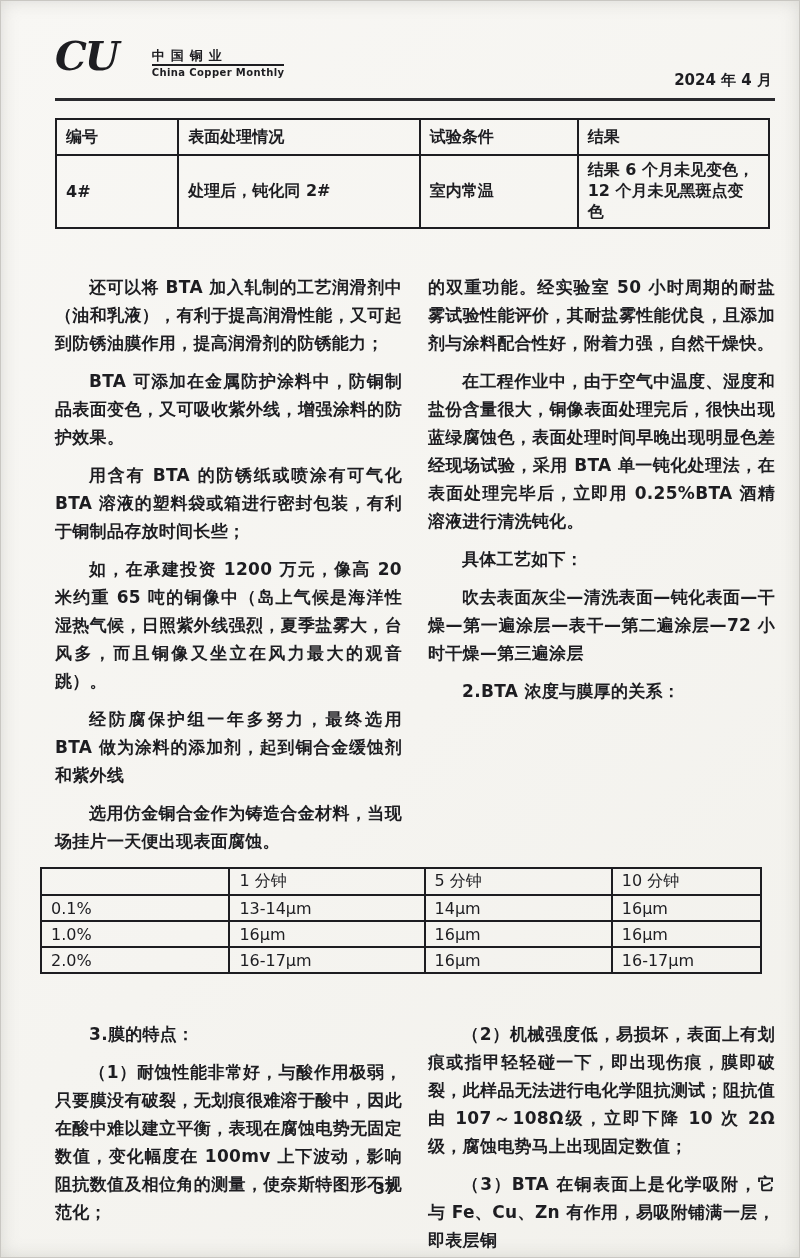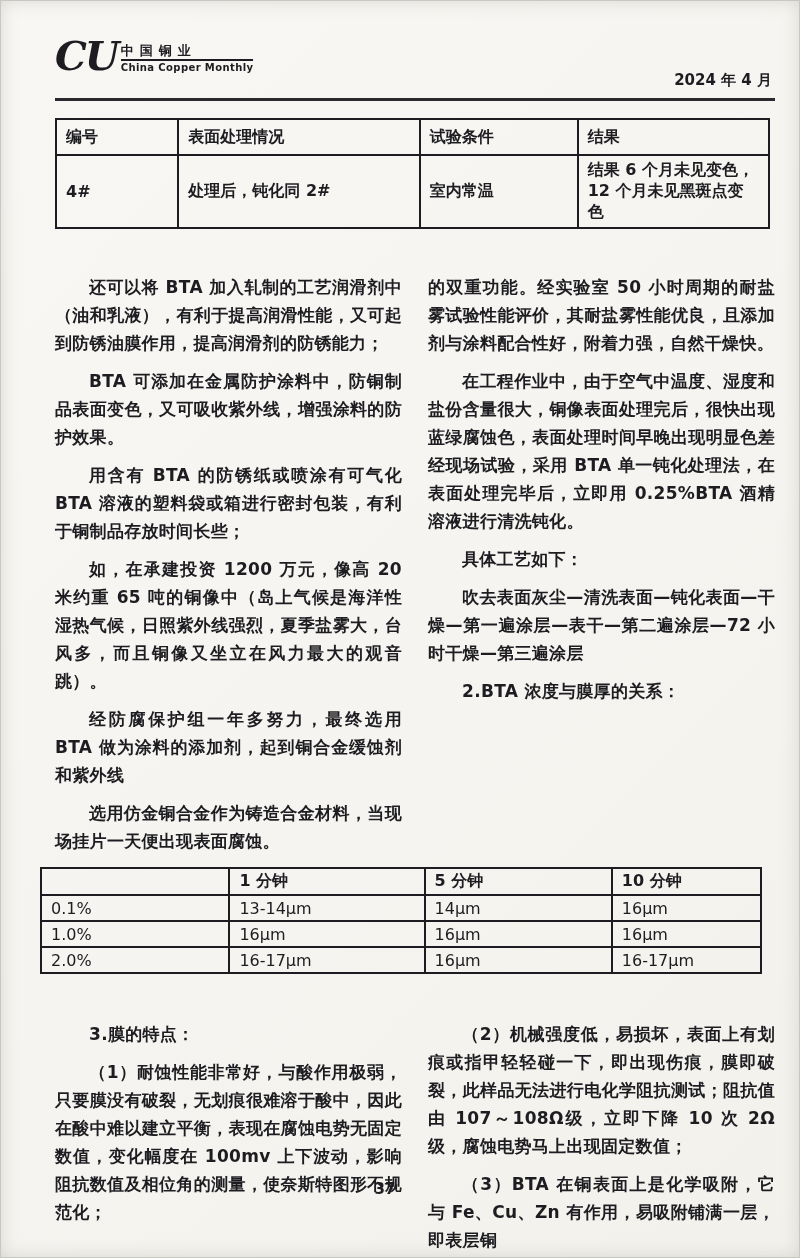--- a/index.html
+++ b/index.html
@@ -10,44 +10,44 @@
     background:linear-gradient(135deg,#f8f7f4 0%,#f5f4f0 55%,#f2f1ec 100%);
     box-shadow:inset 0 0 0 1px #c9c7c2, inset 0 0 18px rgba(120,118,112,.25);
     color:#1d1d21;
     font-family:"DejaVu Sans","Liberation Sans",sans-serif;
     overflow:hidden;
     box-sizing:border-box;
     padding:38px 25px 0 55px;
   }
   
   .hdr{position:relative;height:54px;}
-  .logo{display:flex;align-items:center;}
+  .logo{display:flex;align-items:flex-start;gap:31px;}
   .logo-cu{
     font-family:"DejaVu Serif","Liberation Serif",serif;
     font-style:italic;font-weight:900;font-size:40px;line-height:36px;
     letter-spacing:-2px;
   }
-  .logo-right{display:flex;flex-direction:column;margin-left:3px;margin-top:4px;}
+  .logo-right{display:flex;flex-direction:column;margin-left:3px;margin-top:10px;}
   .logo-cn{font-weight:bold;font-size:13px;letter-spacing:6px;line-height:15px;
     border-bottom:2px solid #1d1d21;padding-bottom:1px;}
   .logo-en{font-weight:bold;font-size:10px;letter-spacing:.4px;margin-top:1px;}
   .issue-date{position:absolute;right:3px;bottom:2px;font-size:15px;font-weight:600;}
   .hdr-rule{border:0;border-top:3px solid #2a2a2e;margin:6px 0 0 0;}
   
   table{border-collapse:collapse;font-size:16px;}
   .t1{width:715px;margin-top:17px;}
   .t1 th,.t1 td,.t2 th,.t2 td{
     border:2px solid #1d1d21;padding:4px 9px;text-align:left;vertical-align:middle;
   }
   .t1 th{font-weight:bold;height:26px;}
   .t1 td{height:58px;font-weight:600;}
   .t1 .c0{width:110px;} .t1 .c1{width:240px;} .t1 .c2{width:150px;} .t1 .c3{width:185px;}
   .t2{width:722px;margin-left:-15px;margin-top:2px;}
   .t2 th,.t2 td{height:20px;font-weight:400;padding:2px 9px;}
-  .t2 th{font-weight:bold;margin-left:36px;}
+  .t2 th{font-weight:normal;margin-left:36px;}
   .t2 .c0{width:185px;} .t2 .c1{width:192px;} .t2 .c2{width:183px;} .t2 .c3{width:140px;}
   
   .cols{display:flex;gap:26px;margin-top:44px;}
   .cols.bottom{margin-top:46px;}
   .col{flex:1;min-width:0;}
   .col p{
     margin:0 0 10px 0;font-size:17px;line-height:28px;font-weight:700;
     text-align:justify;letter-spacing:.3px;
   }
   .col p.indent{text-indent:2em;}

